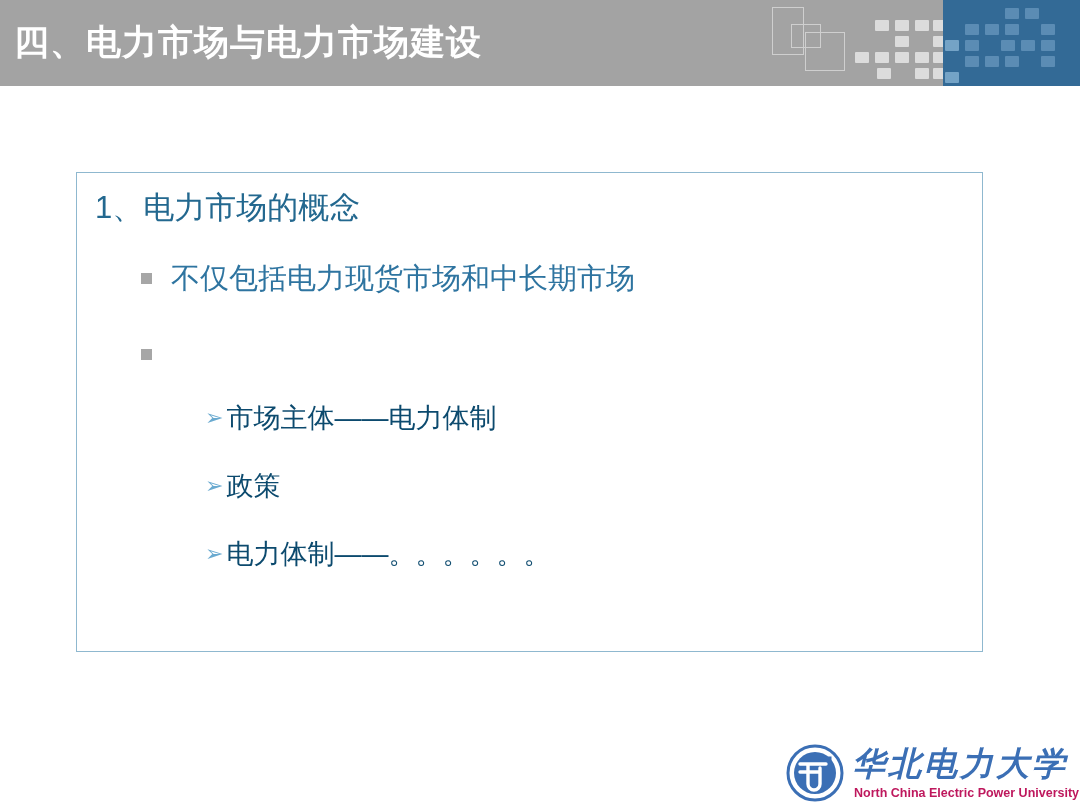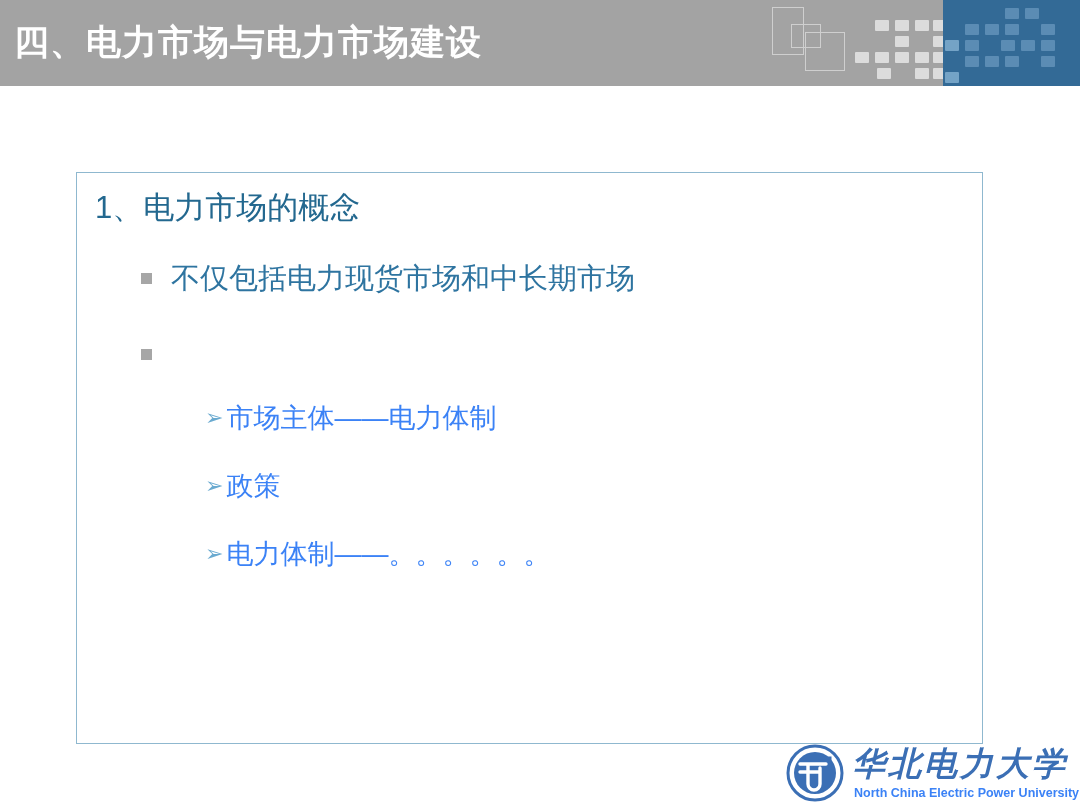--- a/index.html
+++ b/index.html
@@ -77,21 +77,21 @@
   .sq-gray  { background: #dcdcdc; }
   .sq-blue  { background: #5b8cb4; }
   .sq-blue2 { background: #74a3c6; }
 
   
   .content-box {
     position: absolute;
     left: 76px;
     top: 172px;
     width: 907px;
-    height: 572px;
+    height: 480px;
     border: 1.4px solid #8fb8cf;
     box-sizing: border-box;
     background: transparent;
   }
   .lvl1 {
     position: absolute;
     left: 18px;
     top: 14px;
     font-size: 31px;
     color: #23688f;
@@ -139,21 +139,21 @@
   }
   .lvl3-marker {
     font-size: 22px;
     color: #6aaad0;
     line-height: 34px;
     margin-right: 3px;
     flex: none;
   }
   .lvl3-text {
     font-size: 27px;
-    color: #3b82f6;
+    color: #0c4a6e;
     line-height: 34px;
   }
 
   
   .logo-wrap {
     position: absolute;
     left: 786px;
     top: 742px;
     width: 290px;
     height: 66px;
@@ -177,21 +177,21 @@
     color: #3b6fb5;
     letter-spacing: 3px;
     white-space: nowrap;
   }
   .logo-en {
     position: absolute;
     left: 68px;
     top: 44px;
     font-size: 12.5px;
     font-weight: bold;
-    color: #3b82f6;
+    color: #be185d;
     white-space: nowrap;
   }
 </style>
 </head>
 <body>
 
 <div id="slide">
 
   <div class="header-bar"></div>
 

